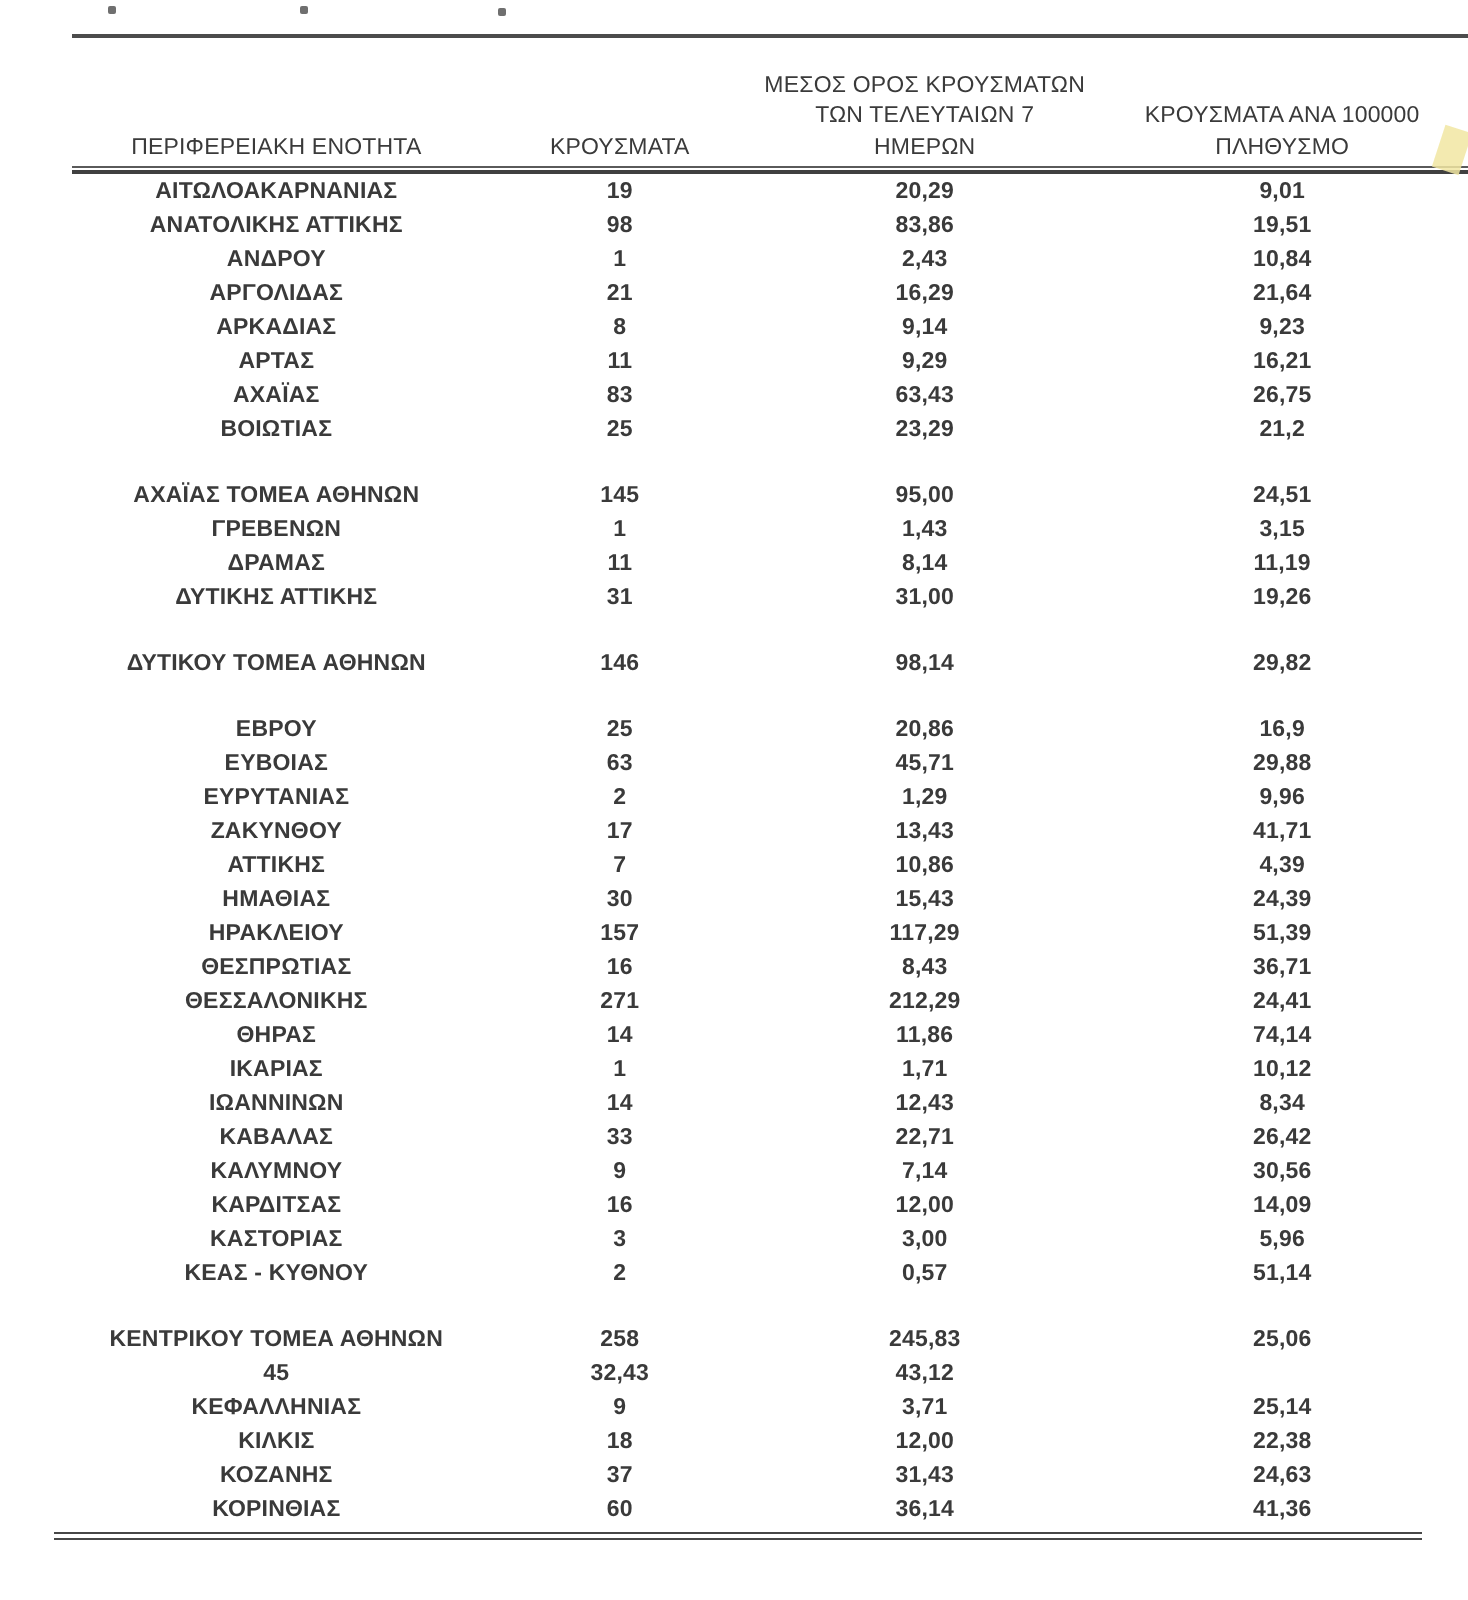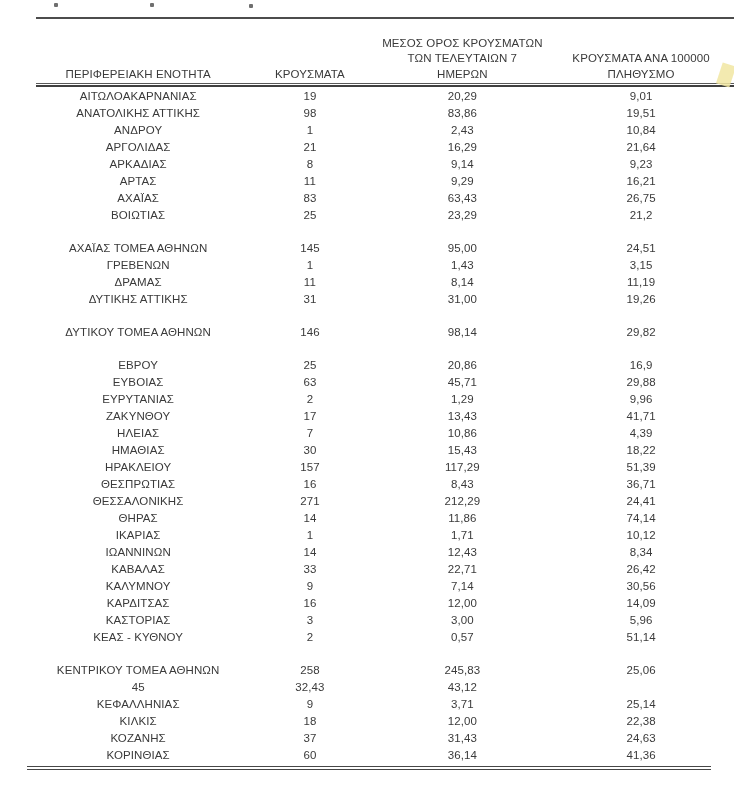--- a/index.html
+++ b/index.html
@@ -39,21 +39,21 @@
   .hdr{
     position:absolute;top:33px;left:33px;width:701px;height:50px;
     display:grid;grid-template-columns:30% 19% 24.5% 26.5%;
     align-items:end;
     font-size:11.5px;line-height:15.5px;letter-spacing:.1px;
     text-align:center;color:#3a3a3a;
   }
   .hdr .hcell{padding-bottom:1px;}
 
   
-  .tbody{position:absolute;top:88px;left:33px;width:701px;}
+  .tbody{position:absolute;top:88px;left:33px;width:701px;font-weight:bold;}
   .row{
     display:grid;grid-template-columns:30% 19% 24.5% 26.5%;
     height:17px;line-height:17px;
     font-size:11.5px;letter-spacing:.1px;text-align:center;color:#3a3a3a;
     white-space:nowrap;
   }
   .row-gap{height:16px;}
   .cell{overflow:visible;}
 </style>
 </head>
@@ -187,30 +187,30 @@
         <div class="cell">1,29</div>
         <div class="cell">9,96</div>
       </div>
       <div class="row">
         <div class="cell">ΖΑΚΥΝΘΟΥ</div>
         <div class="cell">17</div>
         <div class="cell">13,43</div>
         <div class="cell">41,71</div>
       </div>
       <div class="row">
-        <div class="cell">ΗΛΕΙΑΣ</div>
+        <div class="cell">ΑΤΤΙΚΗΣ</div>
         <div class="cell">7</div>
         <div class="cell">10,86</div>
         <div class="cell">4,39</div>
       </div>
       <div class="row">
         <div class="cell">ΗΜΑΘΙΑΣ</div>
         <div class="cell">30</div>
         <div class="cell">15,43</div>
-        <div class="cell">18,22</div>
+        <div class="cell">24,39</div>
       </div>
       <div class="row">
         <div class="cell">ΗΡΑΚΛΕΙΟΥ</div>
         <div class="cell">157</div>
         <div class="cell">117,29</div>
         <div class="cell">51,39</div>
       </div>
       <div class="row">
         <div class="cell">ΘΕΣΠΡΩΤΙΑΣ</div>
         <div class="cell">16</div>

